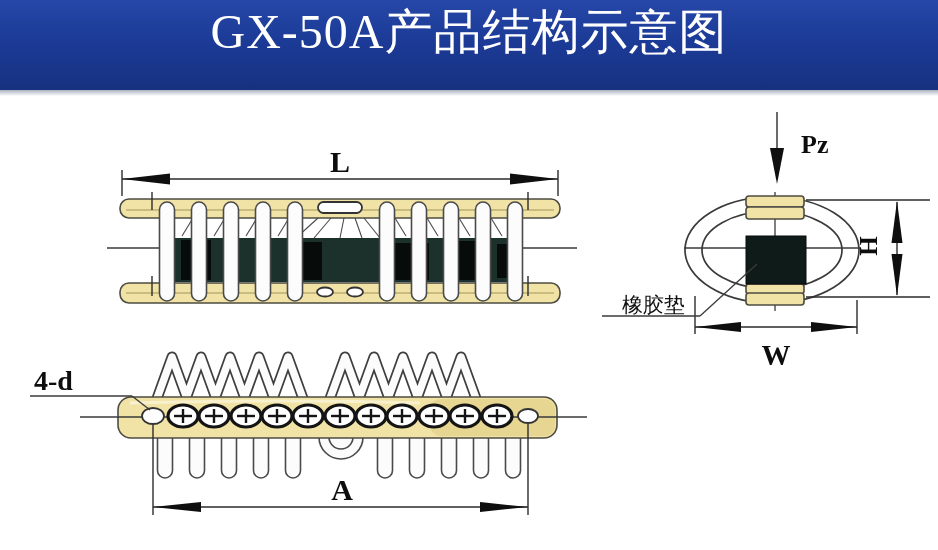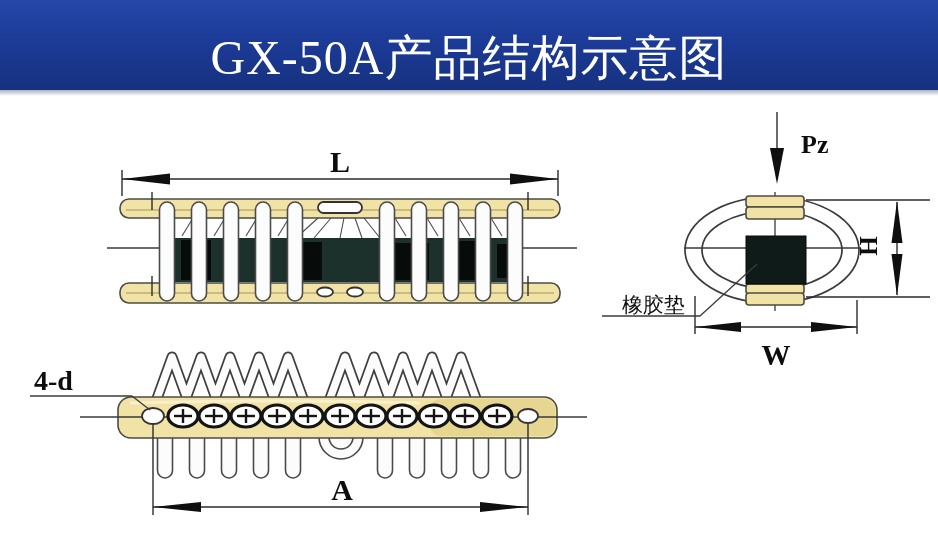--- a/index.html
+++ b/index.html
@@ -1,20 +1,20 @@
 <!DOCTYPE html>
 <html><head>
 <meta charset="utf-8">
 <style>
   html,body{margin:0;padding:0;background:#ffffff;}
   #stage{position:relative;width:938px;height:550px;background:#ffffff;overflow:hidden;
          font-family:"Liberation Serif", serif;}
   #banner{position:absolute;left:0;top:0;width:938px;height:90px;
           background:linear-gradient(180deg,#2647a8 0%,#1c3b97 45%,#16317f 100%);
-          display:flex;align-items:flex-end;justify-content:center;}
+          display:flex;align-items:flex-start;justify-content:center;}
   #banner-shadow{position:absolute;left:0;top:90px;width:938px;height:6px;
           background:linear-gradient(180deg,#aab0bf,#ffffff);}
   #page-title{color:#ffffff;font-size:48px;font-weight:500;letter-spacing:1px;white-space:nowrap;}
   svg{position:absolute;left:0;top:0;}
   .dim{stroke:#2b2b2b;stroke-width:1.4;fill:none;}
   .thin{stroke:#4a4a4a;stroke-width:1.1;fill:none;}
   .cline{stroke:#3a3a3a;stroke-width:1.3;fill:none;}
   .arrow{fill:#0f0f0f;stroke:none;}
   .bar{fill:#f0e3a5;stroke:#4c4c42;stroke-width:1.6;}
   .barline{stroke:#a3945c;stroke-width:1.2;fill:none;}

